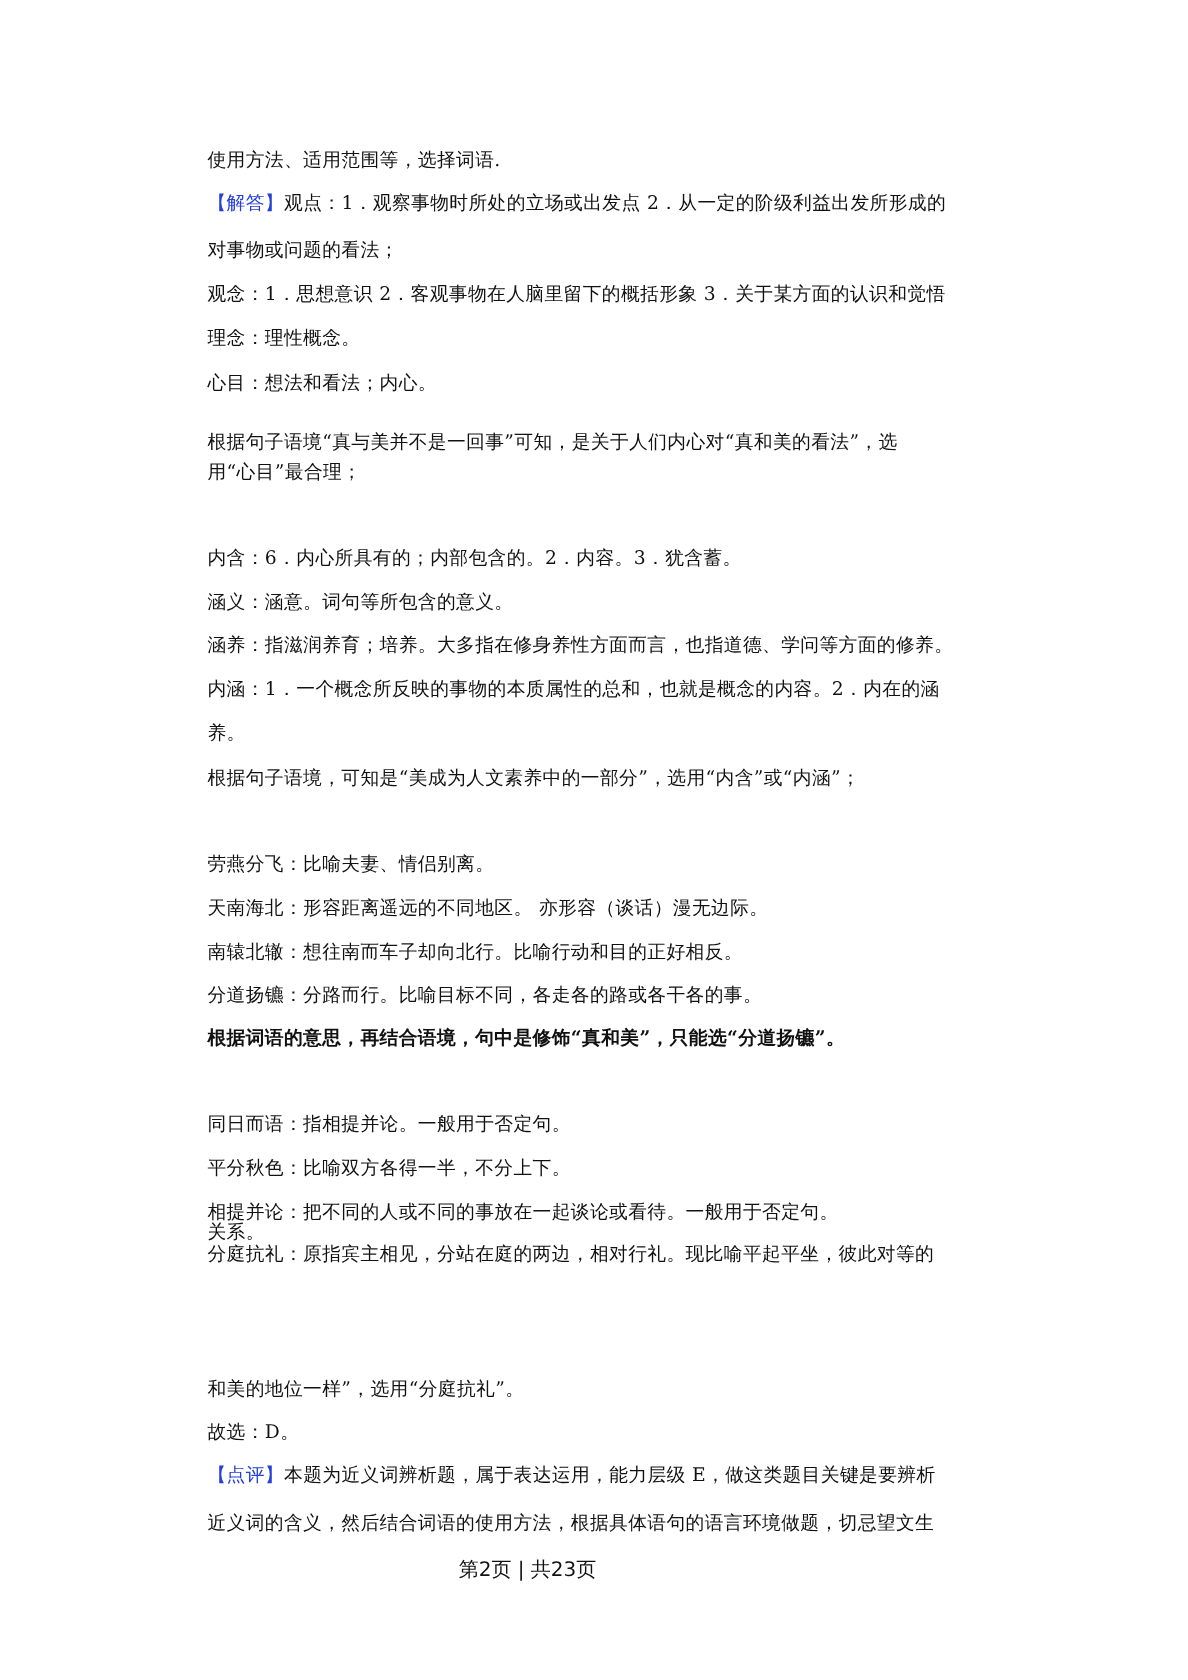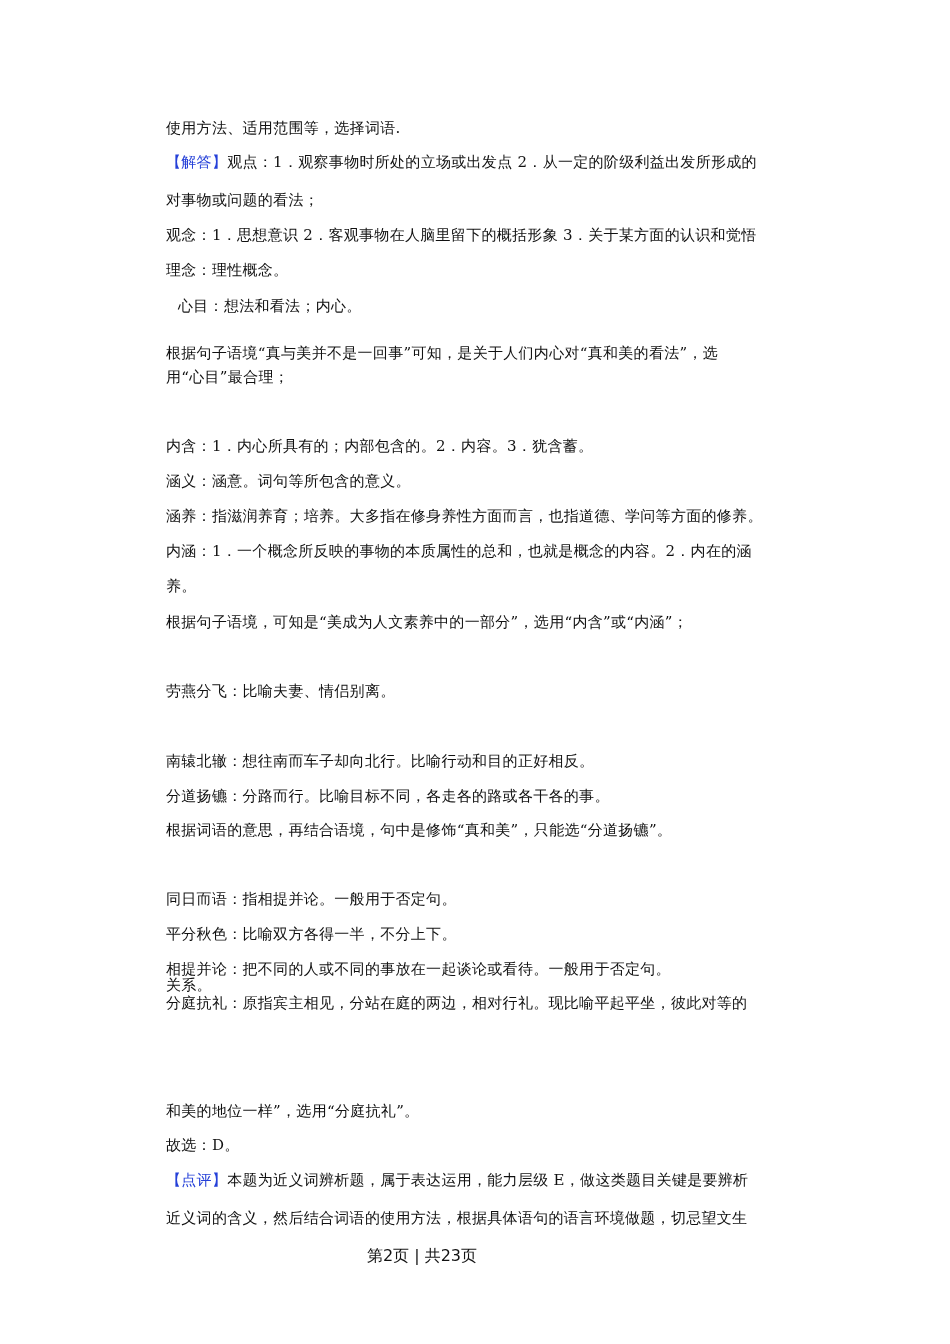--- a/index.html
+++ b/index.html
@@ -13,33 +13,34 @@
 </style>
 </head>
 <body>
 
 <div class="page" id="page">
     <div class="line" style="top: 118px;"><span>使用方法、适用范围等，选择词语.</span></div>
     <div class="line" style="top: 152px;"><span class="tag">【解答】</span><span>观点：1．观察事物时所处的立场或出发点 2．从一定的阶级利益出发所形成的</span></div>
     <div class="line" style="top: 190px;"><span>对事物或问题的看法；</span></div>
     <div class="line" style="top: 225px;"><span>观念：1．思想意识 2．客观事物在人脑里留下的概括形象 3．关于某方面的认识和觉悟</span></div>
     <div class="line" style="top: 260px;"><span>理念：理性概念。</span></div>
-    <div class="line" style="top: 296px; margin-left: 12px;"><span>心目：想法和看法；内心。</span></div>
+    <div class="line" style="top: 296px;"><span>心目：想法和看法；内心。</span></div>
     <div class="line" style="top: 343px;"><span>根据句子语境“真与美并不是一回事”可知，是关于人们内心对“真和美的看法”，选</span></div>
     <div class="line" style="top: 367px;"><span>用“心目”最合理；</span></div>
-    <div class="line" style="top: 436px;"><span>内含：1．内心所具有的；内部包含的。2．内容。3．犹含蓄。</span></div>
+    <div class="line" style="top: 436px;"><span>内含：6．内心所具有的；内部包含的。2．内容。3．犹含蓄。</span></div>
     <div class="line" style="top: 471px;"><span>涵义：涵意。词句等所包含的意义。</span></div>
     <div class="line" style="top: 506px;"><span>涵养：指滋润养育；培养。大多指在修身养性方面而言，也指道德、学问等方面的修养。</span></div>
     <div class="line" style="top: 541px;"><span>内涵：1．一个概念所反映的事物的本质属性的总和，也就是概念的内容。2．内在的涵</span></div>
     <div class="line" style="top: 576px;"><span>养。</span></div>
     <div class="line" style="top: 612px;"><span>根据句子语境，可知是“美成为人文素养中的一部分”，选用“内含”或“内涵”；</span></div>
     <div class="line" style="top: 681px;"><span>劳燕分飞：比喻夫妻、情侣别离。</span></div>
+    <div class="line" style="top: 716px;"><span>天南海北：形容距离遥远的不同地区。 亦形容（谈话）漫无边际。</span></div>
     <div class="line" style="top: 751px;"><span>南辕北辙：想往南而车子却向北行。比喻行动和目的正好相反。</span></div>
     <div class="line" style="top: 786px;"><span>分道扬镳：分路而行。比喻目标不同，各走各的路或各干各的事。</span></div>
-    <div class="line" style="top: 820px;"><span>根据词语的意思，再结合语境，句中是修饰“真和美”，只能选“分道扬镳”。</span></div>
+    <div class="line" style="top: 820px; font-weight: bold;"><span>根据词语的意思，再结合语境，句中是修饰“真和美”，只能选“分道扬镳”。</span></div>
     <div class="line" style="top: 889px;"><span>同日而语：指相提并论。一般用于否定句。</span></div>
     <div class="line" style="top: 924px;"><span>平分秋色：比喻双方各得一半，不分上下。</span></div>
     <div class="line" style="top: 959px;"><span>相提并论：把不同的人或不同的事放在一起谈论或看待。一般用于否定句。</span></div>
     <div class="line" style="top: 993px;"><span>分庭抗礼：原指宾主相见，分站在庭的两边，相对行礼。现比喻平起平坐，彼此对等的</span></div>
     <div class="line" style="top: 975px;"><span>关系。</span></div>
     <div class="line" style="top: 1101px; text-align: right;"><span>和美的地位一样”，选用“分庭抗礼”。</span></div>
     <div class="line" style="top: 1135px;"><span>故选：D。</span></div>
     <div class="line" style="top: 1170px;"><span class="tag">【点评】</span><span>本题为近义词辨析题，属于表达运用，能力层级 E，做这类题目关键是要辨析</span></div>
     <div class="line" style="top: 1208px;"><span>近义词的含义，然后结合词语的使用方法，根据具体语句的语言环境做题，切忌望文生</span></div>
   </div>

